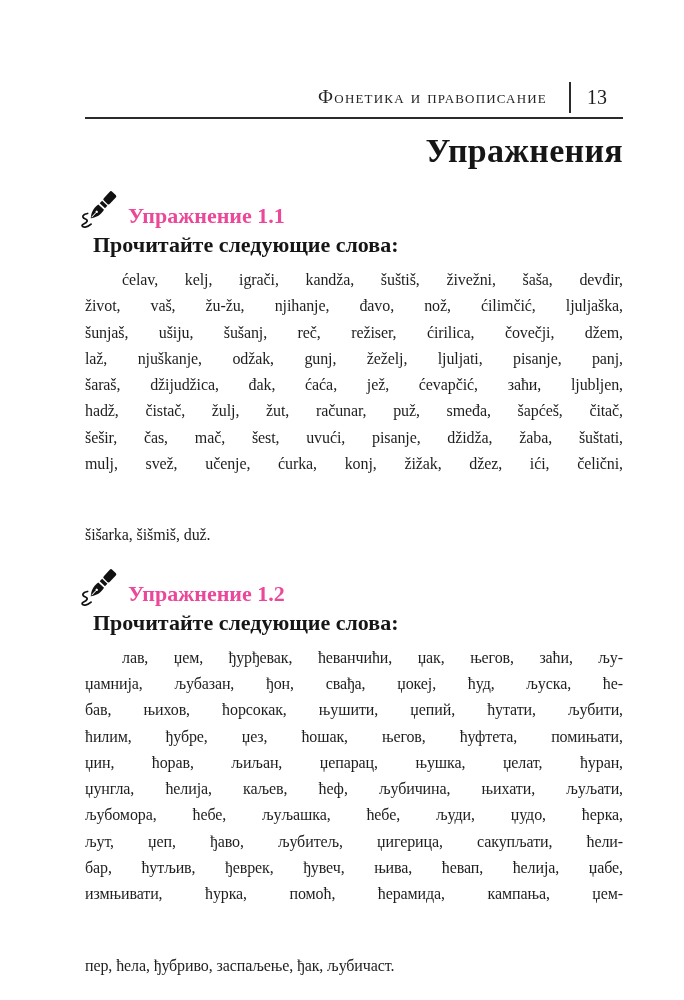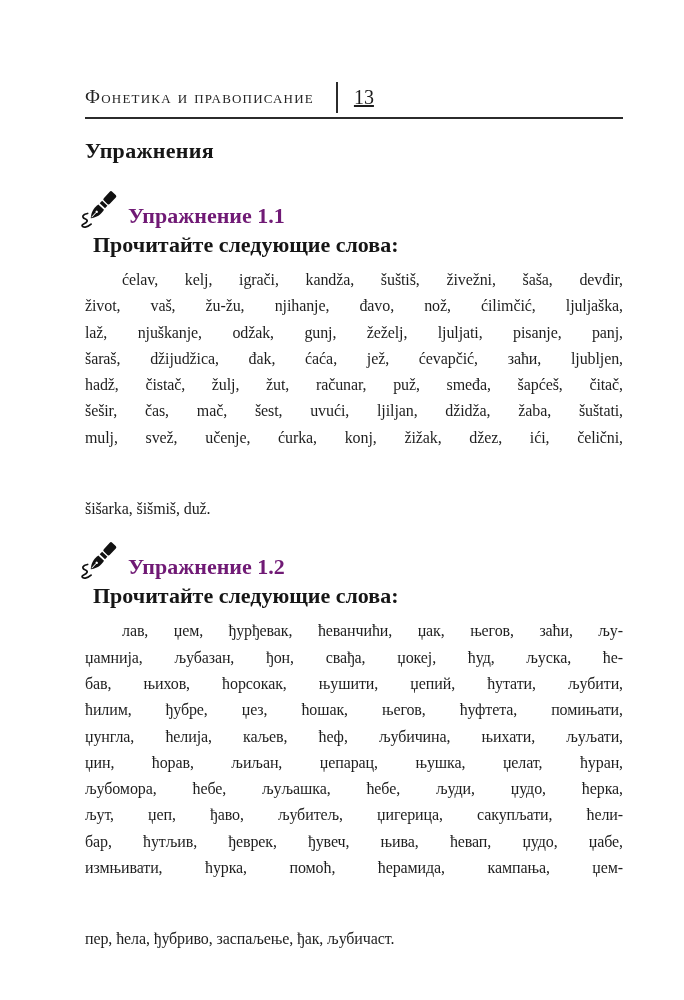--- a/index.html
+++ b/index.html
@@ -7,48 +7,48 @@
     position:relative;
     width:684px; height:1000px;
     box-sizing:border-box;
     padding:80px 61px 0 85px;
     background:#ffffff;
     color:#1c1c1c;
     font-family:"Liberation Serif", serif;
     overflow:hidden;
   }
   
-  .running-head {display:flex; justify-content:flex-start; align-items:center; height:34px;}
+  .running-head {display:flex; justify-content:flex-end; align-items:center; height:34px;}
   .running-title {
     font-variant:small-caps;
     font-size:19px;
     letter-spacing:1.2px;
     color:#242424;
     white-space:nowrap;
   }
   .head-divider {width:2px; height:31px; background:#2b2b2b; margin-left:22px; flex:none;}
-  .page-number {font-size:20px; min-width:52px; text-align:center; color:#1c1c1c;text-decoration:underline;}
+  .page-number {font-size:20px; min-width:52px; text-align:center; color:#1c1c1c;}
   .head-rule {height:2px; background:#2b2b2b; margin-top:3px;}
 
   
   .page-title {
-    text-align:left;
-    font-size:22px;
+    text-align:right;
+    font-size:34px;
     font-weight:700;
     letter-spacing:0.3px;
     margin-top:12px;
     line-height:40px;
     color:#161616;
   }
 
   
   .ex-head {display:flex; align-items:flex-end; gap:9px; margin-top:18px; margin-left:-7px;}
   .pen-icon {flex:none;}
   .pen-icon svg {display:block;}
-  .ex-title {font-size:22px; font-weight:700; padding-bottom:2px; color:#701a75;}
+  .ex-title {font-size:22px; font-weight:700; padding-bottom:2px; color:#ec4899;}
   .ex-sub {font-size:22px; font-weight:700; line-height:27px; color:#161616;margin-left:8px;}
 
   
   .para {margin-top:9px; font-size:16px; line-height:26.3px; letter-spacing:-0.1px; color:#1e1e1e;font-family:Liberation Serif, serif;}
   .para .line {text-align:justify; text-align-last:justify;}
   .para .line:first-child {text-indent:37px;}
   .para .line:last-child {text-align-last:left;margin-top:45px;}
 </style>
 </head>
 <body>
@@ -77,24 +77,25 @@
             <line x1="24.25" y1="27.5" x2="24.25" y2="34.5" stroke="#fff" stroke-width="1.1"></line>
           </g>
         </svg>
       </span>
       <span class="ex-title">Упражнение 1.1</span>
     </div>
     <div class="ex-sub">Прочитайте следующие слова:</div>
     <div class="para">
         <div class="line">ćelav, kelj, igrači, kandža, šuštiš, živežni, šaša, devđir,</div>
         <div class="line">život, vaš, žu-žu, njihanje, đavo, nož, ćilimčić, ljuljaška,</div>
+        <div class="line">šunjaš, ušiju, šušanj, reč, režiser, ćirilica, čovečji, džem,</div>
         <div class="line">laž, njuškanje, odžak, gunj, žeželj, ljuljati, pisanje, panj,</div>
         <div class="line">šaraš, džijudžica, đak, ćaća, jež, ćevapčić, заћи, ljubljen,</div>
         <div class="line">hadž, čistač, žulj, žut, računar, puž, smeđa, šapćeš, čitač,</div>
-        <div class="line">šešir, čas, mač, šest, uvući, ljiljan, džidža, žaba, šuštati,</div>
+        <div class="line">šešir, čas, mač, šest, uvući, pisanje, džidža, žaba, šuštati,</div>
         <div class="line">mulj, svež, učenje, ćurka, konj, žižak, džez, ići, čelični,</div>
         <div class="line">šišarka, šišmiš, duž.</div>
       </div>
   </div>
 
   <div class="ex-section">
     <div class="ex-head">
       <span class="pen-icon">
         <svg width="41" height="42" viewBox="0 0 47 46" aria-hidden="true">
           <path d="M11,27 C5,28 4,31.5 8,33 C12,34.5 11,37 6.5,39 C3.5,40.5 4.5,43 8.5,42.5 C11,42.2 13,41 15,39.2" fill="none" stroke="#111" stroke-width="2" stroke-linecap="round"></path>
@@ -108,23 +109,23 @@
         </svg>
       </span>
       <span class="ex-title">Упражнение 1.2</span>
     </div>
     <div class="ex-sub">Прочитайте следующие слова:</div>
     <div class="para">
         <div class="line">лав, џем, ђурђевак, ћеванчићи, џак, његов, заћи, љу-</div>
         <div class="line">џамнија, љубазан, ђон, свађа, џокеј, ћуд, љуска, ће-</div>
         <div class="line">бав, њихов, ћорсокак, њушити, џепий, ћутати, љубити,</div>
         <div class="line">ћилим, ђубре, џез, ћошак, његов, ћуфтета, помињати,</div>
+        <div class="line">џин, ћорав, љиљан, џепарац, њушка, џелат, ћуран,</div>
         <div class="line">џунгла, ћелија, каљев, ћеф, љубичина, њихати, љуљати,</div>
-        <div class="line">џин, ћорав, љиљан, џепарац, њушка, џелат, ћуран,</div>
         <div class="line">љубомора, ћебе, љуљашка, ћебе, људи, џудо, ћерка,</div>
         <div class="line">љут, џеп, ђаво, љубитељ, џигерица, сакупљати, ћели-</div>
-        <div class="line">бар, ћутљив, ђеврек, ђувеч, њива, ћевап, џудо, џабе,</div>
+        <div class="line">бар, ћутљив, ђеврек, ђувеч, њива, ћевап, ћелија, џабе,</div>
         <div class="line">измњивати, ћурка, помоћ, ћерамида, кампања, џем-</div>
         <div class="line">пер, ћела, ђубриво, заспаљење, ђак, љубичаст.</div>
       </div>
   </div>
 
 </div>
 
 </body></html>

